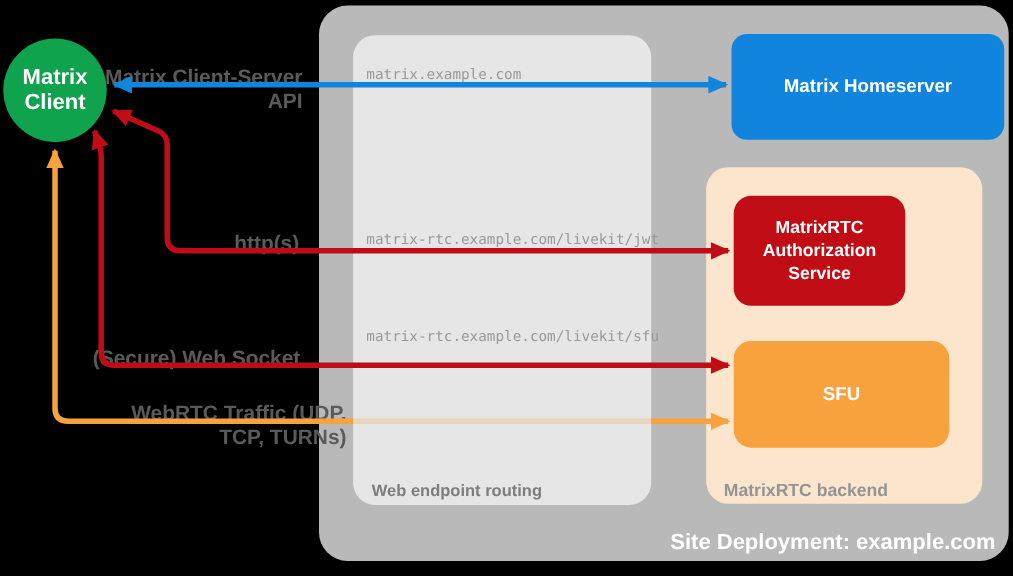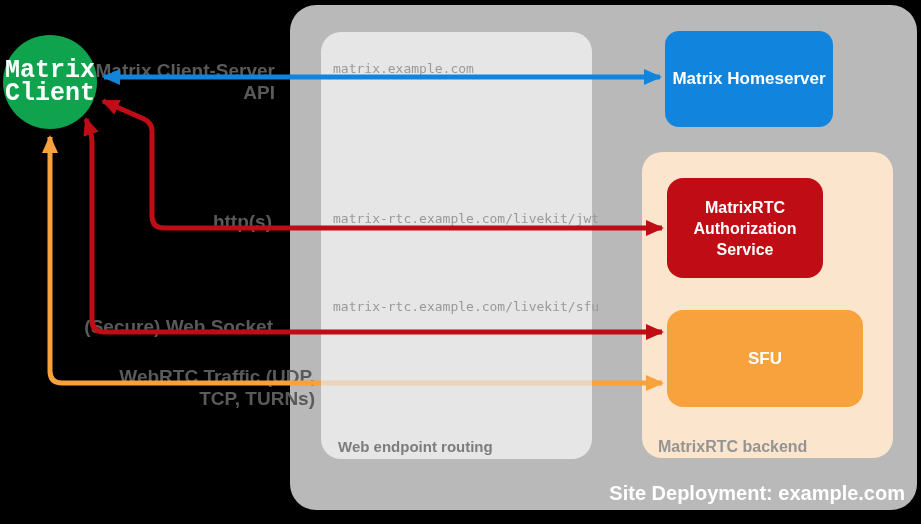--- a/index.html
+++ b/index.html
@@ -2,30 +2,30 @@
 <html><head>
 <meta charset="utf-8">
 <style>
   html,body{margin:0;padding:0;background:#000;}
   #canvas{position:relative;width:921px;height:524px;background:#000;overflow:hidden;
           font-family:"Liberation Sans",sans-serif;}
   .box{position:absolute;box-sizing:border-box;}
   #bigbox{left:290px;top:5px;width:627px;height:505px;border-radius:26px;background:#b9b9b9;}
   #lightbox{left:321px;top:32px;width:271px;height:427px;border-radius:20px;background:#e6e6e6;}
   #peachbox{left:642px;top:152px;width:251px;height:306px;border-radius:20px;background:#fbe5cd;}
-  #bluebox{left:665px;top:31px;width:168px;height:96px;border-radius:14px;background:#1185dd;
+  #bluebox{left:665px;top:31px;width:248px;height:96px;border-radius:14px;background:#1185dd;
            display:flex;align-items:center;justify-content:center;}
   #redbox{left:667px;top:178px;width:156px;height:100px;border-radius:16px;background:#c00d15;
           display:flex;align-items:center;justify-content:center;text-align:center;padding:0 20px;}
   #sfubox{left:667px;top:310px;width:196px;height:97px;border-radius:16px;background:#f8a23e;
           display:flex;align-items:center;justify-content:center;}
   #client{left:3px;top:35px;width:94px;height:94px;border-radius:50%;background:#0fa34d;
           display:flex;align-items:center;justify-content:center;text-align:center;}
   .nodelabel{color:#fff;font-weight:bold;font-size:17px;line-height:22px;}
-  #client .nodelabel{font-size:25px;line-height:23px;font-family:Liberation Mono, monospace;}
+  #client .nodelabel{font-size:20px;line-height:23px;}
   #redbox .nodelabel{font-size:16px;line-height:21px;}
   .conn-label{position:absolute;color:#5a5a5a;font-weight:bold;font-size:19px;text-align:right;}
   .url{position:absolute;color:#999;font-family:"DejaVu Sans Mono",monospace;font-size:13px;}
   .zone-label{position:absolute;font-weight:bold;}
   #routing-label{left:338px;top:438px;font-size:15px;color:#7d7d7d;}
   #backend-label{left:658px;top:438px;font-size:16px;color:#949494;}
   #site-label{left:500px;top:482px;width:405px;text-align:right;font-size:20px;color:#fff;font-weight:bold;}
   #arrows{position:absolute;left:0;top:0;pointer-events:none;}
 </style>
 </head>

